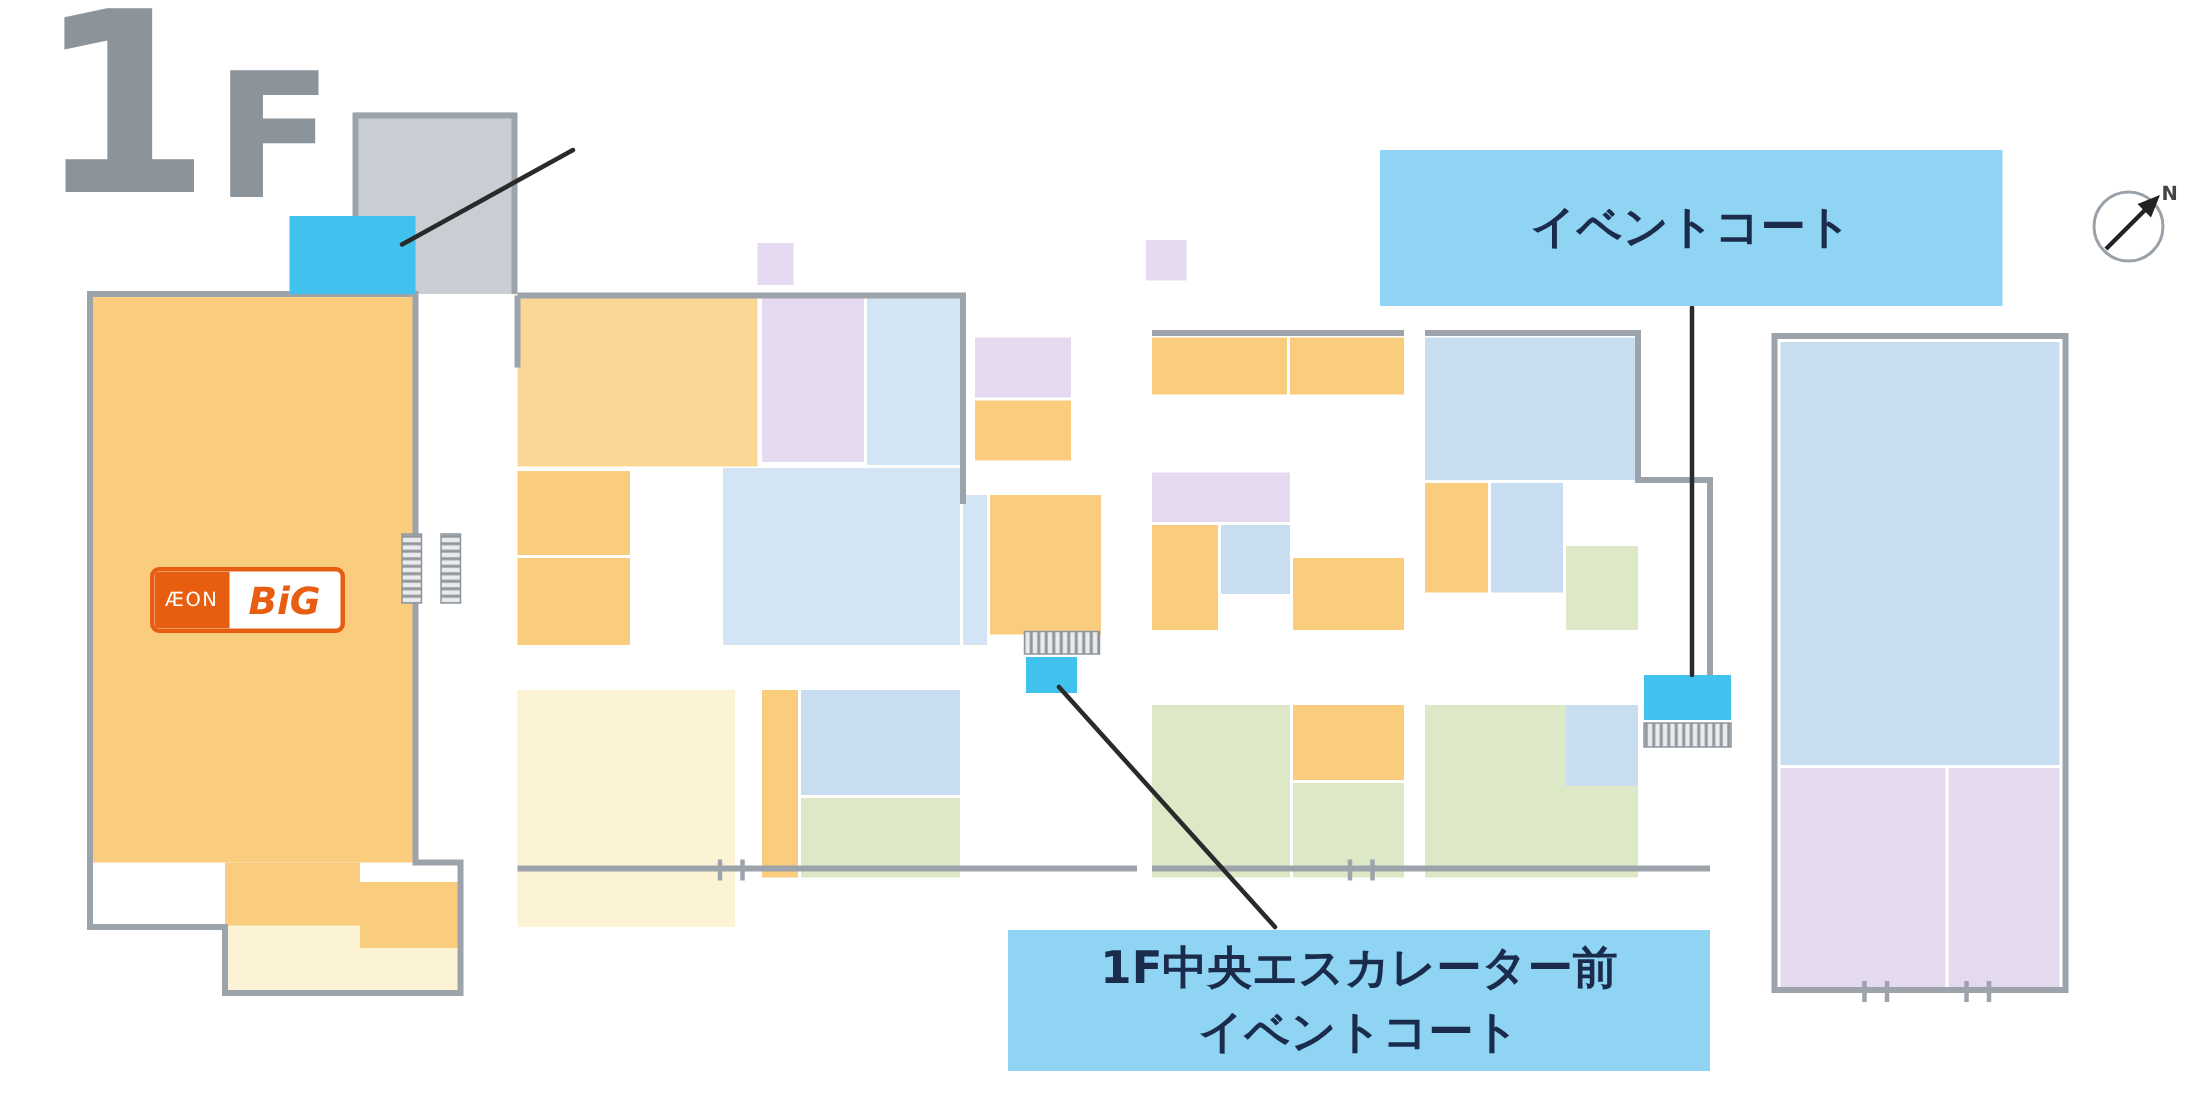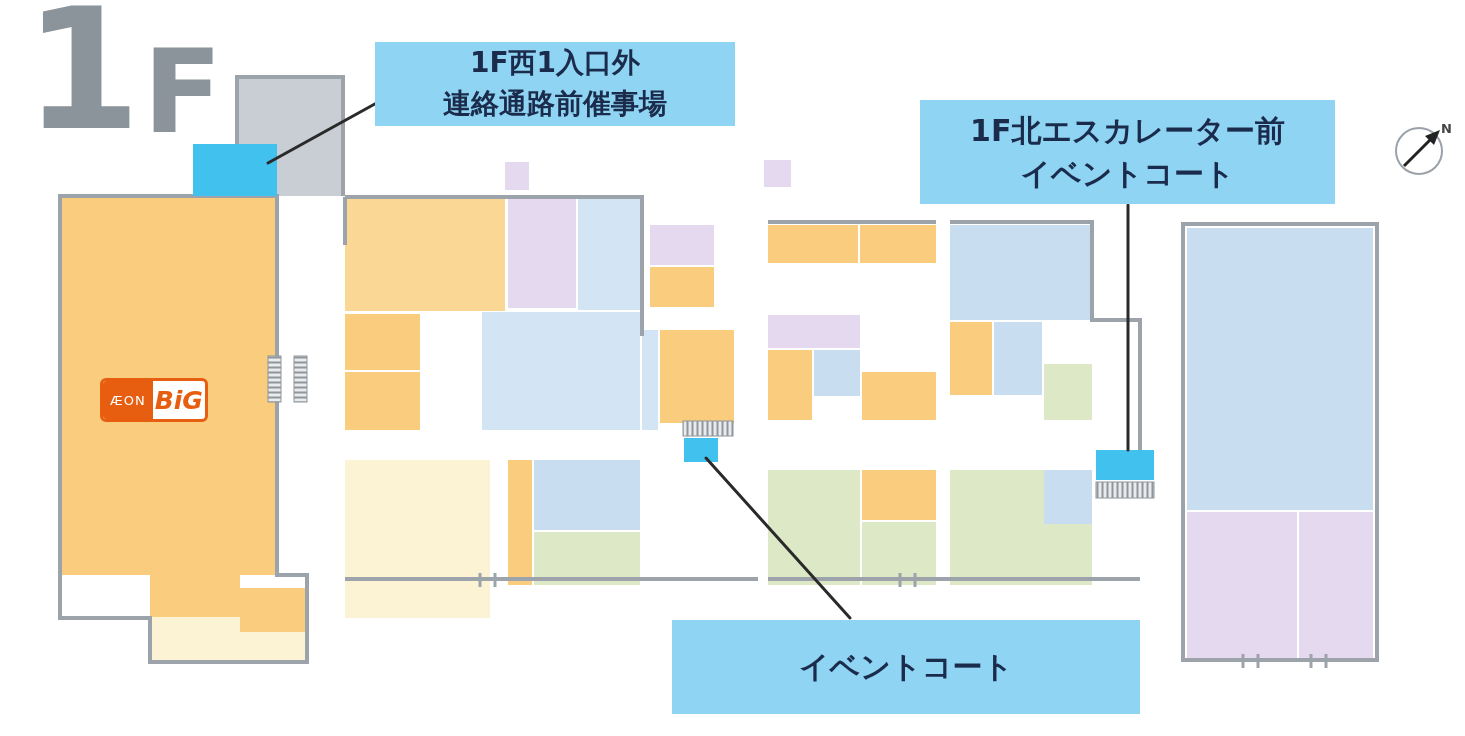--- a/index.html
+++ b/index.html
@@ -32,21 +32,21 @@
     justify-content:center;line-height:1.45}
   .c1{left:375px;top:42px;width:360px;height:84px;font-size:28px}
   .c2{left:920px;top:100px;width:415px;height:104px;font-size:30px}
   .c3{left:672px;top:620px;width:468px;height:94px;font-size:30px}
 
   .aeon-logo{position:absolute;left:100px;top:378px;display:flex;align-items:stretch;
     border:3px solid var(--aeon_orange);border-radius:6px;overflow:hidden;background:#fff;height:38px}
   .aeon-left{background:var(--aeon_orange);color:#fff;font-size:13px;font-weight:400;
     display:flex;align-items:center;padding:0 7px;letter-spacing:1px}
   .aeon-right{color:var(--aeon_orange);font-size:25px;font-weight:800;font-style:italic;
-    padding:0 2px;display:flex;align-items:center}
+    padding:0 13px;display:flex;align-items:center}
 </style>
 </head>
 <body>
 
 <div class="stage">
 
   <svg class="map" width="1465" height="736" viewBox="0 0 1465 736">
     <defs>
       <pattern id="hatchV" width="5" height="10" patternUnits="userSpaceOnUse">
         <rect width="5" height="10" fill="#e9ebed"></rect>
@@ -160,29 +160,25 @@
       <polygon points="1440,130 1425,136 1434,145" fill="#222222"></polygon>
       <text x="1441" y="133" font-size="13" font-weight="bold" fill="#444444">N</text>
     </g>
   </svg>
 
   <div class="floor-label">
     <span class="fl-num">1</span>
     <span class="fl-letter">F</span>
   </div>
 
-  <div class="callout c1">
-    <div>1F西1入口外</div>
-    <div>連絡通路前催事場</div>
-  </div>
   <div class="callout c2">
-    <div>1F北エスカレーター前</div>
     <div>イベントコート</div>
   </div>
   <div class="callout c3">
+    <div>1F中央エスカレーター前</div>
     <div>イベントコート</div>
   </div>
 
   <div class="aeon-logo">
     <span class="aeon-left">ÆON</span>
     <span class="aeon-right">BiG</span>
   </div>
 
 </div>
 

